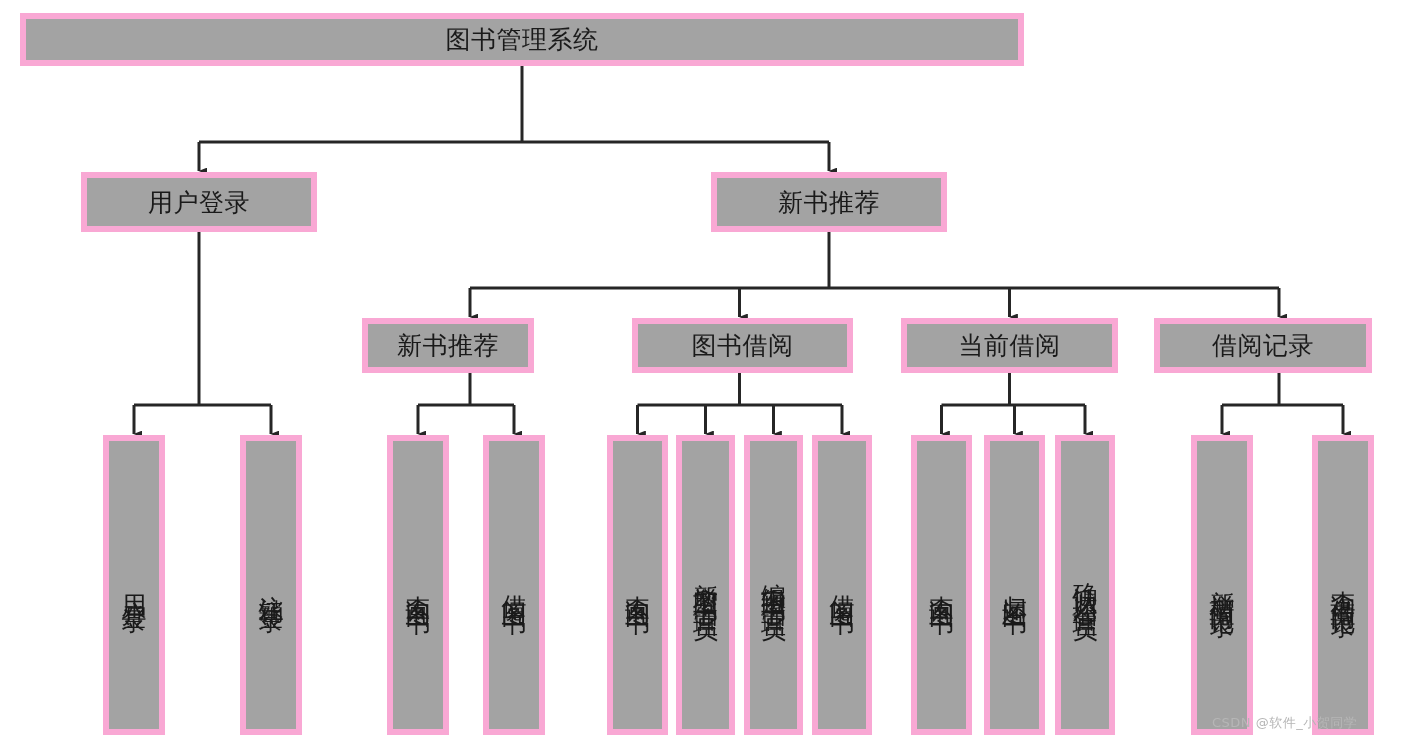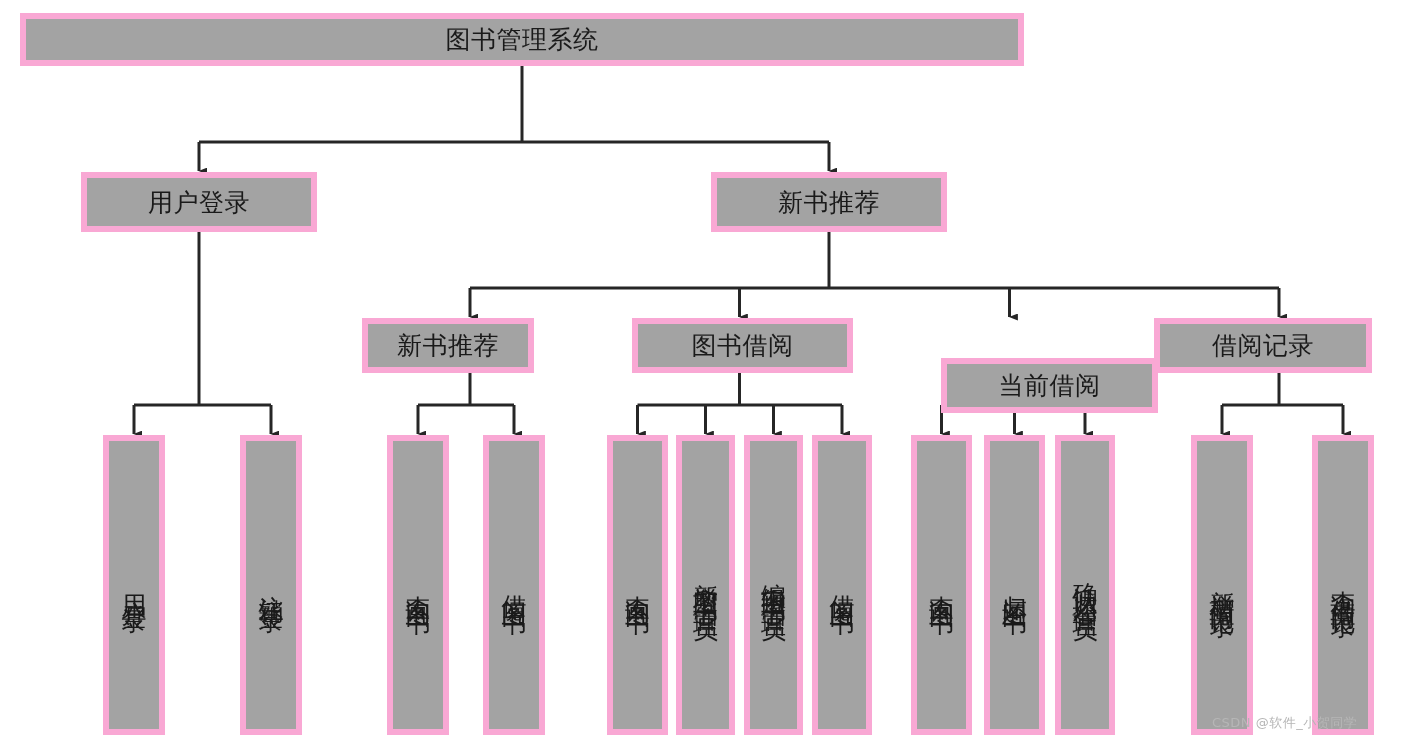--- a/index.html
+++ b/index.html
@@ -127,21 +127,21 @@
       </div>
       <div class="node horiz" style="left: 711px; top: 172px; width: 236px; height: 60px;">
         <span class="lbl">新书推荐</span>
       </div>
       <div class="node horiz" style="left: 362px; top: 318px; width: 172px; height: 55px;">
         <span class="lbl">新书推荐</span>
       </div>
       <div class="node horiz" style="left: 632px; top: 318px; width: 221px; height: 55px;">
         <span class="lbl">图书借阅</span>
       </div>
-      <div class="node horiz" style="left: 941px; top: 318px; width: 217px; height: 55px; margin-top: 40px;">
+      <div class="node horiz" style="left: 901px; top: 318px; width: 217px; height: 55px;">
         <span class="lbl">当前借阅</span>
       </div>
       <div class="node horiz" style="left: 1154px; top: 318px; width: 218px; height: 55px;">
         <span class="lbl">借阅记录</span>
       </div>
       <div class="node vert" style="left: 103px; top: 435px; width: 62px; height: 300px;">
         <span class="lbl">用户登录</span>
       </div>
       <div class="node vert" style="left: 240px; top: 435px; width: 62px; height: 300px;">
         <span class="lbl">注销登录</span>

